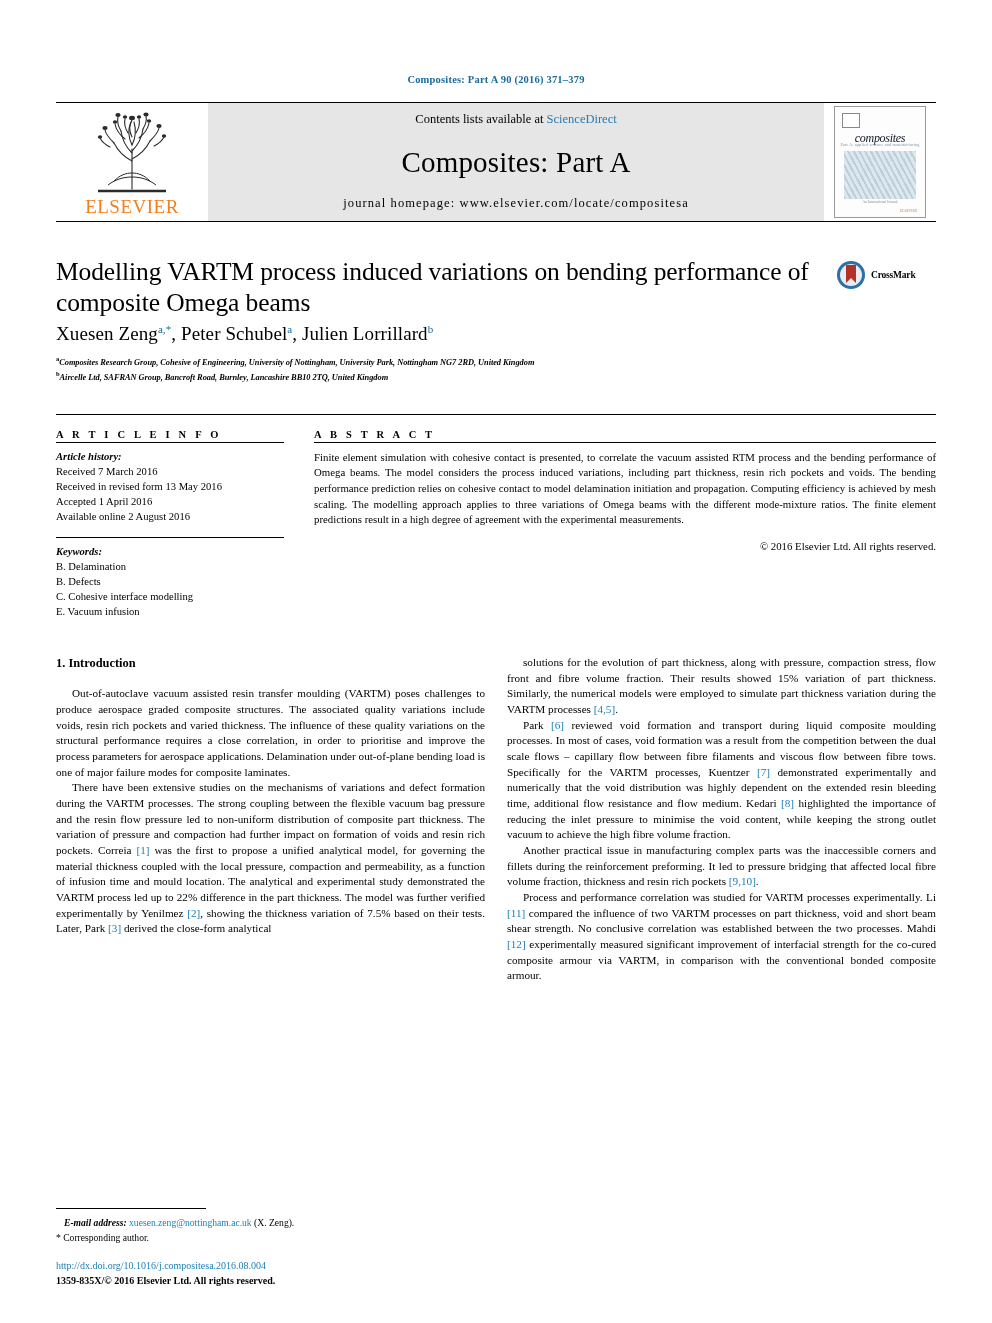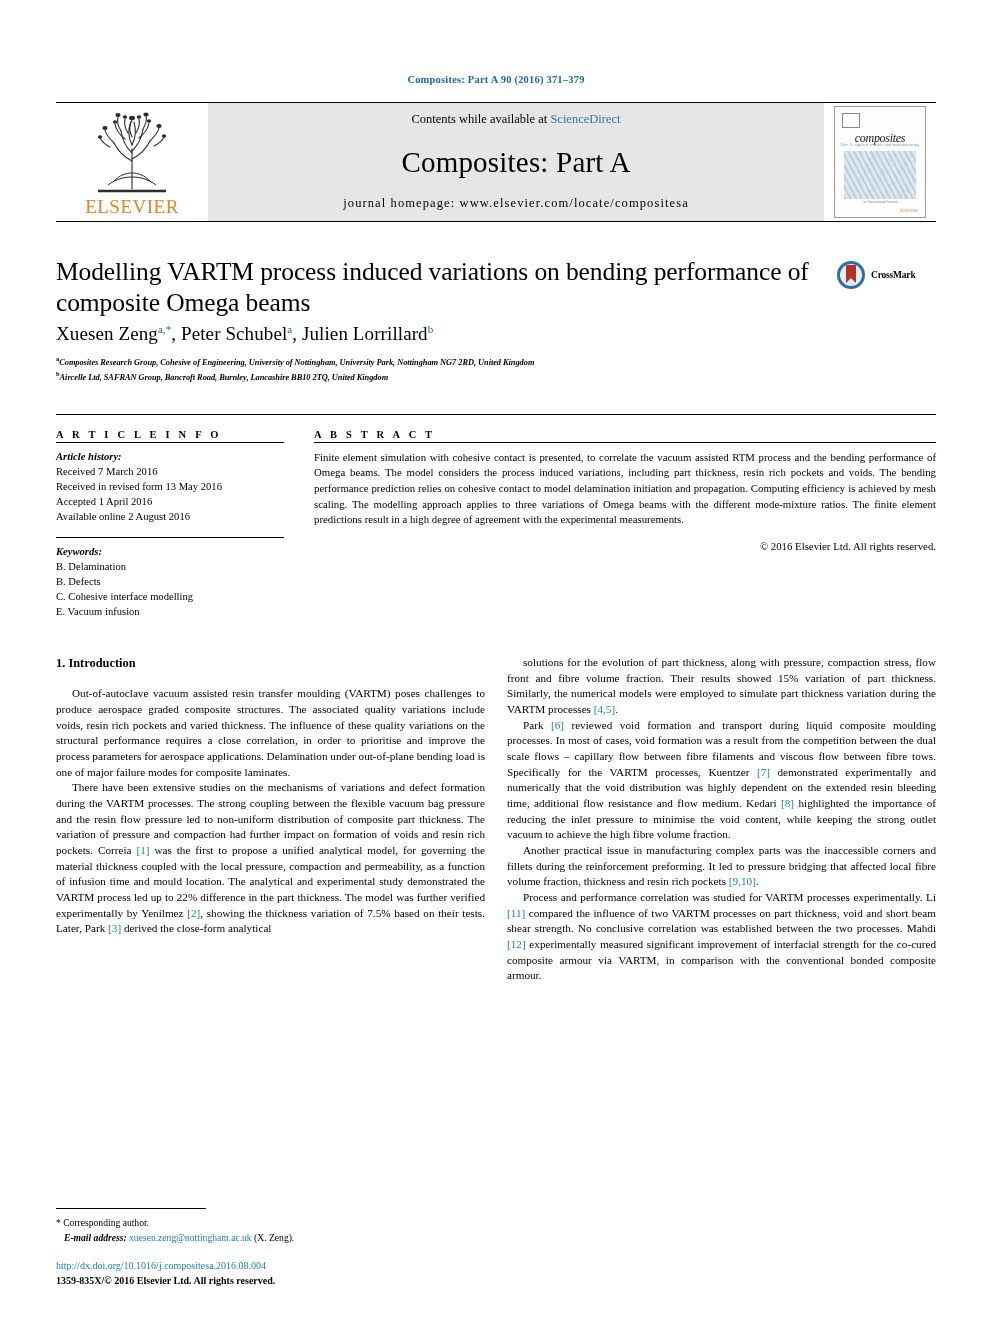--- a/index.html
+++ b/index.html
@@ -319,21 +319,21 @@
           <path d="M24 76 C32 70 40 68 48 68"></path>
           <path d="M48 68 C56 68 64 70 72 76"></path>
         </g>
         <path d="M14 82 L82 82" stroke="#2b2b2b" stroke-width="2.4"></path>
       </svg>
       <div class="elsevier-word">ELSEVIER</div>
     </div>
 
     <div class="banner">
       <div class="banner-top">
-        <span>Contents while available at </span><span class="sd">ScienceDirect</span>
+        <span>Contents lists available at </span><span class="sd">ScienceDirect</span>
       </div>
       <div class="banner-title">Composites: Part A</div>
       <div class="banner-home">journal homepage: www.elsevier.com/locate/compositesa</div>
     </div>
 
     <div class="cover-wrap">
       <div class="cover">
         <div class="cov-logo"></div>
         <div class="cov-title">composites</div>
         <div class="cov-sub">Part A: applied science and manufacturing</div>
@@ -412,28 +412,28 @@
     <div class="mcol">
       <p>solutions for the evolution of part thickness, along with pressure, compaction stress, flow front and fibre volume fraction. Their results showed 15% variation of part thickness. Similarly, the numerical models were employed to simulate part thickness variation during the VARTM processes <span class="cite">[4,5]</span>.</p>
       <p>Park <span class="cite">[6]</span> reviewed void formation and transport during liquid composite moulding processes. In most of cases, void formation was a result from the competition between the dual scale flows – capillary flow between fibre filaments and viscous flow between fibre tows. Specifically for the VARTM processes, Kuentzer <span class="cite">[7]</span> demonstrated experimentally and numerically that the void distribution was highly dependent on the extended resin bleeding time, additional flow resistance and flow medium. Kedari <span class="cite">[8]</span> highlighted the importance of reducing the inlet pressure to minimise the void content, while keeping the strong outlet vacuum to achieve the high fibre volume fraction.</p>
       <p>Another practical issue in manufacturing complex parts was the inaccessible corners and fillets during the reinforcement preforming. It led to pressure bridging that affected local fibre volume fraction, thickness and resin rich pockets <span class="cite">[9,10]</span>.</p>
       <p>Process and performance correlation was studied for VARTM processes experimentally. Li <span class="cite">[11]</span> compared the influence of two VARTM processes on part thickness, void and short beam shear strength. No conclusive correlation was established between the two processes. Mahdi <span class="cite">[12]</span> experimentally measured significant improvement of interfacial strength for the co-cured composite armour via VARTM, in comparison with the conventional bonded composite armour.</p>
     </div>
   </div>
 
   <div class="footnote">
     <div class="fn-rule"></div>
-    <div class="fn-line">
-      <span>*</span>
-      <span>Corresponding author.</span>
-    </div>
     <div class="fn-line" style="padding-left:20px">
       <span class="ital">E-mail address:</span>
       <span class="link">xuesen.zeng@nottingham.ac.uk</span>
       <span>(X. Zeng).</span>
     </div>
+    <div class="fn-line">
+      <span>*</span>
+      <span>Corresponding author.</span>
+    </div>
     <div class="doi-block">
       <div class="doi">http://dx.doi.org/10.1016/j.compositesa.2016.08.004</div>
       <div class="issn">1359-835X/© 2016 Elsevier Ltd. All rights reserved.</div>
     </div>
   </div>
 
 </div>
 
 </body></html>

